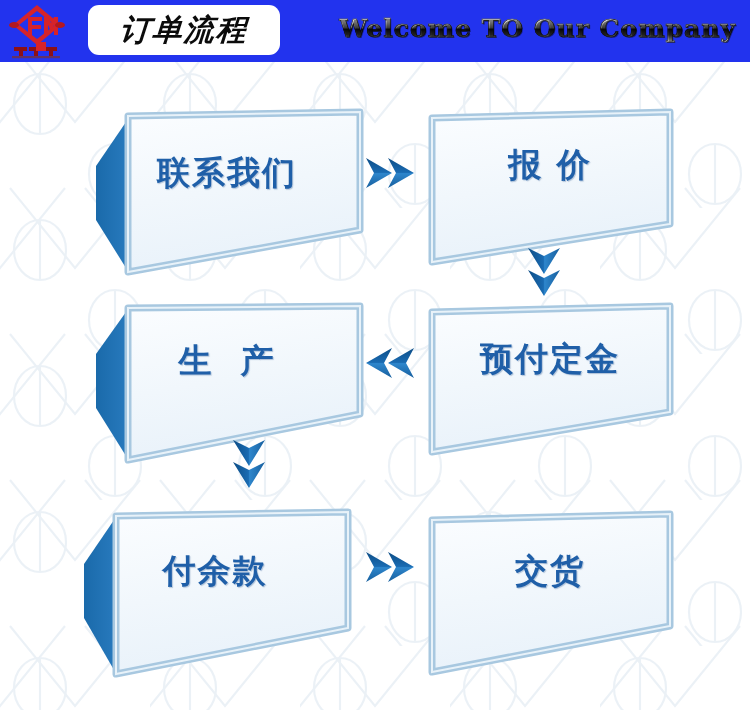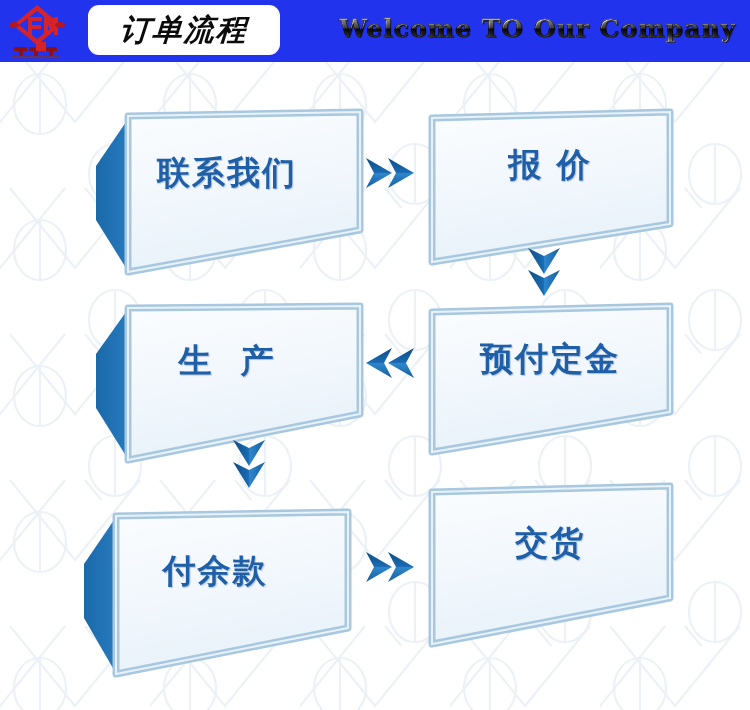--- a/index.html
+++ b/index.html
@@ -250,21 +250,21 @@
             <stop offset="100%" stop-color="#e9f2fa"></stop>
           </linearGradient>
         </defs>
         <polygon points="38,18 8,62 8,116 38,168 44,168 44,18" fill="url(#gL5)"></polygon>
         <polygon points="40,14 272,10 272,126 40,172" fill="url(#gF5)" stroke="#a8c8e0" stroke-width="7" stroke-linejoin="round"></polygon>
         <polygon points="40,14 272,10 272,126 40,172" fill="none" stroke="#e8f2f9" stroke-width="2"></polygon>
       </svg>
       <div class="node-label" style="top:-18px;">付余款</div>
     </div>
 
-    <div class="node" style="left:424px; top:416px; width:252px; height:175px;">
+    <div class="node" style="left:424px; top:444px; width:252px; height:175px;">
       <svg width="252" height="175" viewBox="0 0 252 175">
         <defs>
           <linearGradient id="gF6" x1="0" y1="0" x2="0.25" y2="1">
             <stop offset="0%" stop-color="#fbfdff"></stop>
             <stop offset="55%" stop-color="#f1f7fc"></stop>
             <stop offset="100%" stop-color="#e9f2fa"></stop>
           </linearGradient>
         </defs>
         <polygon points="8,14 246,8 246,120 8,166" fill="url(#gF6)" stroke="#a8c8e0" stroke-width="7" stroke-linejoin="round"></polygon>
         <polygon points="8,14 246,8 246,120 8,166" fill="none" stroke="#e8f2f9" stroke-width="2"></polygon>

